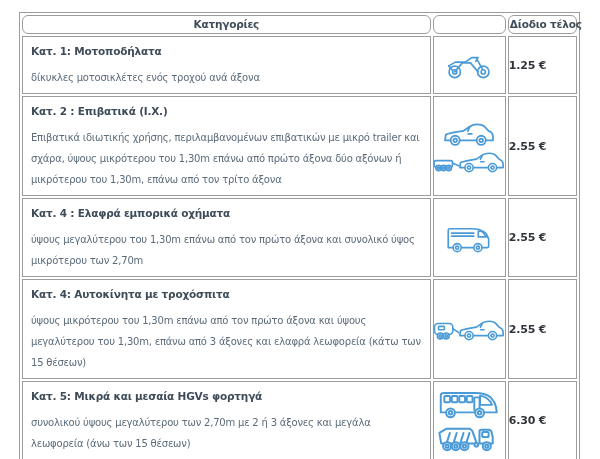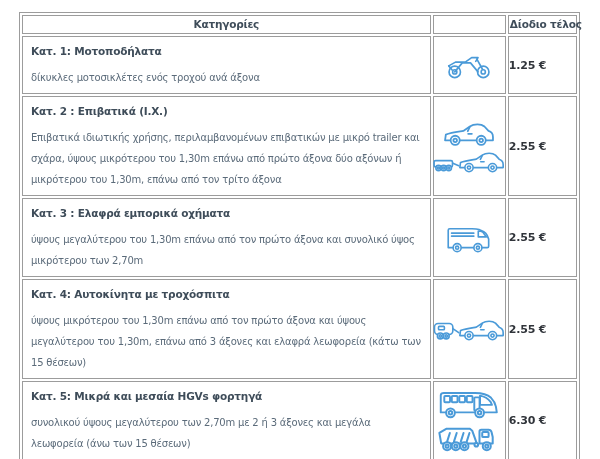--- a/index.html
+++ b/index.html
@@ -35,20 +35,21 @@
   }
   th {
     height: 19px;
     font-size: 10.5px;
     font-weight: bold;
     color: var(--title-text, #3e4c59);
     text-align: center;
     white-space: nowrap;
     letter-spacing: -0.2px;
     padding: 2px 1px 3px 1px;
+    border-radius: 6px;
   }
   .cat-cell {
     vertical-align: top;
     padding: 7px 8px 5px 8px;
   }
   .cat-title {
     margin: 0 0 9px 0;
     font-size: 10.5px;
     font-weight: bold;
     color: var(--title-text, #3e4c59);
@@ -153,21 +154,21 @@
                   <circle cx="47" cy="25" r="5.6" fill="#fff"></circle>
                   <circle cx="47" cy="25" r="2.2"></circle>
                 </g>
               </svg>
             </div>
     </td>
     <td class="price-cell">2.55 €</td>
   </tr>
         <tr style="height: 74px;">
     <td class="cat-cell">
-      <p class="cat-title">Κατ. 3 : Ελαφρά εμπορικά οχήματα</p>
+      <p class="cat-title">Κατ. 4 : Ελαφρά εμπορικά οχήματα</p>
       <p class="cat-desc">ύψους μεγαλύτερου του 1,30m επάνω από τον πρώτο άξονα και συνολικό ύψος μικρότερου των 2,70m</p>
     </td>
     <td class="icon-cell">
       <div class="icon-stack">
               <svg class="veh-icon" viewBox="0 0 62 40" width="46" height="30" fill="none" stroke="#4a9ad8" stroke-width="2.2" stroke-linecap="round" stroke-linejoin="round">
                 <path d="M3 9.5 Q3 7.5 5 7.5 H35 Q41.5 7.5 44.5 8.6 L51 11.5 Q54 13 55.5 16.5 L57.5 21.5 V31 Q57.5 33 55.5 33 H3 Z"></path>
                 <path d="M43.5 10.5 V18.5 H54.5 L49.5 11.8 Q47 10.5 43.5 10.5 Z"></path>
                 <path d="M7.5 13.5 H37.5"></path>
                 <path d="M7.5 17.5 H37.5"></path>
                 <circle cx="15" cy="33" r="5.4" fill="#fff"></circle>

